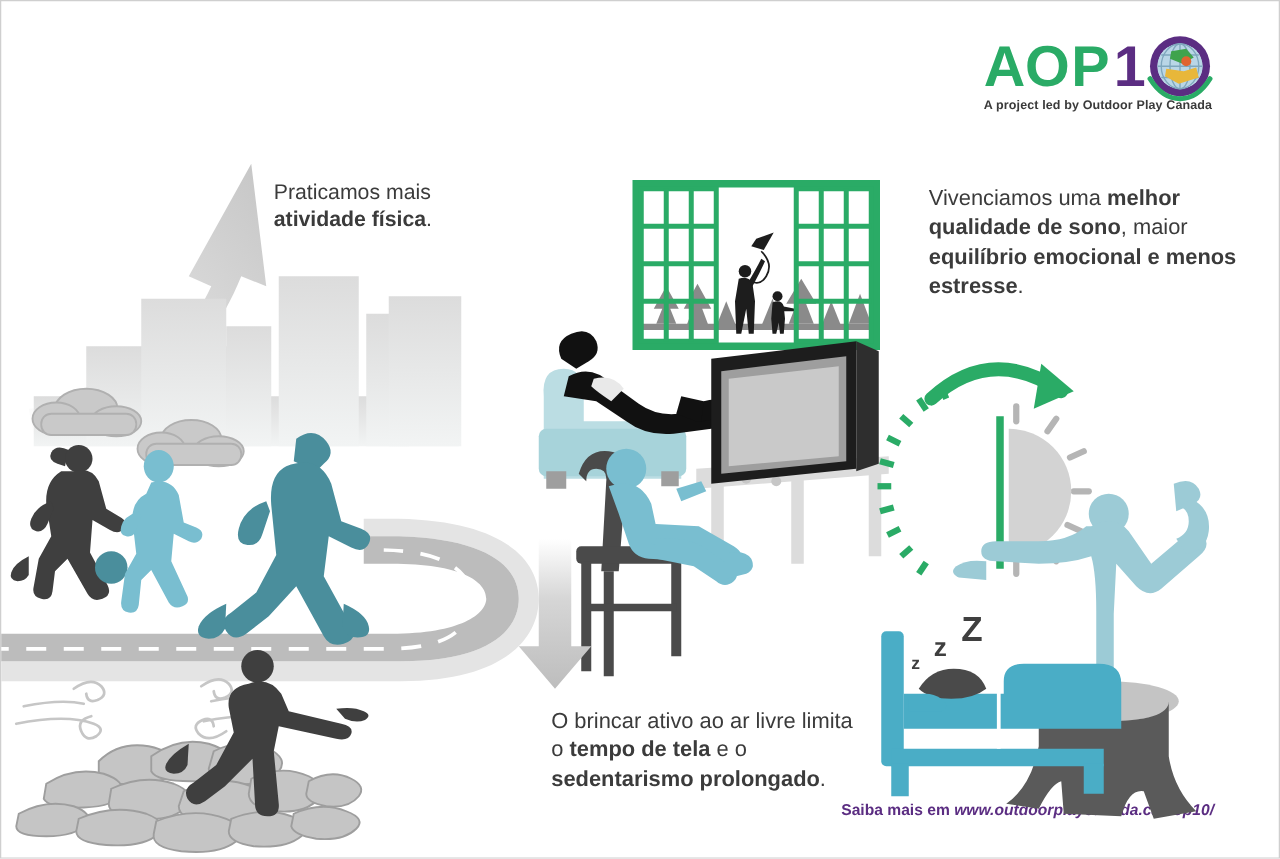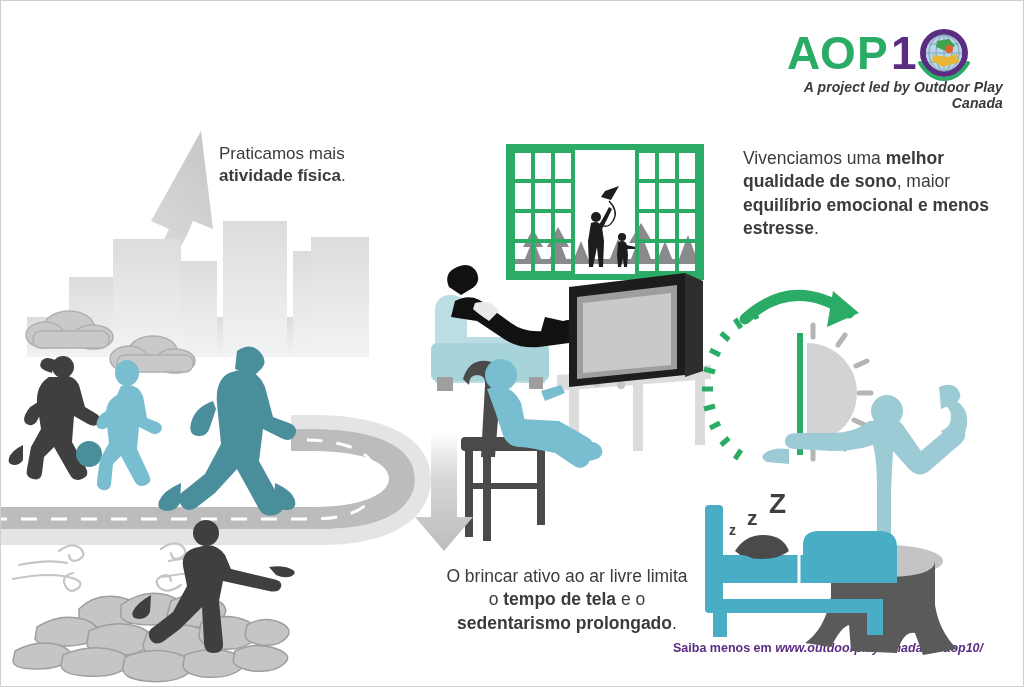--- a/index.html
+++ b/index.html
@@ -14,29 +14,29 @@
     background:#5cb3c4;display:flex;align-items:center;
   }
   #header-title{
     color:#ffffff;font-size:40px;letter-spacing:-0.5px;
     padding-left:22px;white-space:nowrap;font-weight:400;
   }
   
   #logo{position:absolute;left:786px;top:26px;width:216px;height:74px;}
   #logo-wordmark{position:absolute;left:0;top:0;width:216px;height:52px;}
   #logo-tagline{
-    position:absolute;left:0;top:52px;width:216px;text-align:right;
-    font-size:14px;font-style:italic;color:#3a3a3a;font-weight:600;
+    position:absolute;left:0;top:52px;width:216px;text-align:left;
+    font-size:10px;color:#3a3a3a;font-weight:600;
     letter-spacing:0.1px;
   }
   
   .copy{position:absolute;color:#3b3b3b;}
   #copy-activity{left:218px;top:142px;width:200px;font-size:17px;line-height:1.32;}
   #copy-sleep{left:742px;top:146px;width:266px;font-size:17.5px;line-height:1.33;}
-  #copy-screen{left:440px;top:564px;width:252px;font-size:17.5px;line-height:1.33;text-align:center;}
+  #copy-screen{left:440px;top:564px;width:252px;font-size:17.5px;line-height:1.33;}
   #copy-more{
     left:672px;top:640px;width:340px;font-size:12.5px;color:#5b2d82;
     font-weight:bold;
   }
   #copy-more .url{font-style:italic;}
   .b{font-weight:bold;}
   
   .scene{position:absolute;}
   #scene-left{left:0;top:108px;width:430px;height:579px;}
   #scene-middle{left:412px;top:130px;width:300px;height:430px;}
@@ -84,21 +84,21 @@
 
   <div class="copy" id="copy-activity">
     <span>Praticamos mais </span><span class="b">atividade física</span><span>.</span>
   </div>
 
   <div class="copy" id="copy-screen">
     <span>O brincar ativo ao ar livre limita o </span><span class="b">tempo de tela</span><span> e o </span><span class="b">sedentarismo prolongado</span><span>.</span>
   </div>
 
   <div class="copy" id="copy-more">
-    <span>Saiba menos em </span><span class="url">www.outdoorplaycanada.ca/aop10/</span>
+    <span>Saiba mais em </span><span class="url">www.outdoorplaycanada.ca/aop10/</span>
   </div>
 
   <svg class="scene" id="scene-left" viewBox="0 0 430 579">
     <defs>
       <linearGradient id="gradArrowUp" x1="0" y1="1" x2="1" y2="0">
         <stop offset="0%" stop-color="#ffffff"></stop>
         <stop offset="35%" stop-color="#e3e3e3"></stop>
         <stop offset="100%" stop-color="#c6c6c6"></stop>
       </linearGradient>
       <linearGradient id="gradSky" x1="0" y1="0" x2="0" y2="1">

